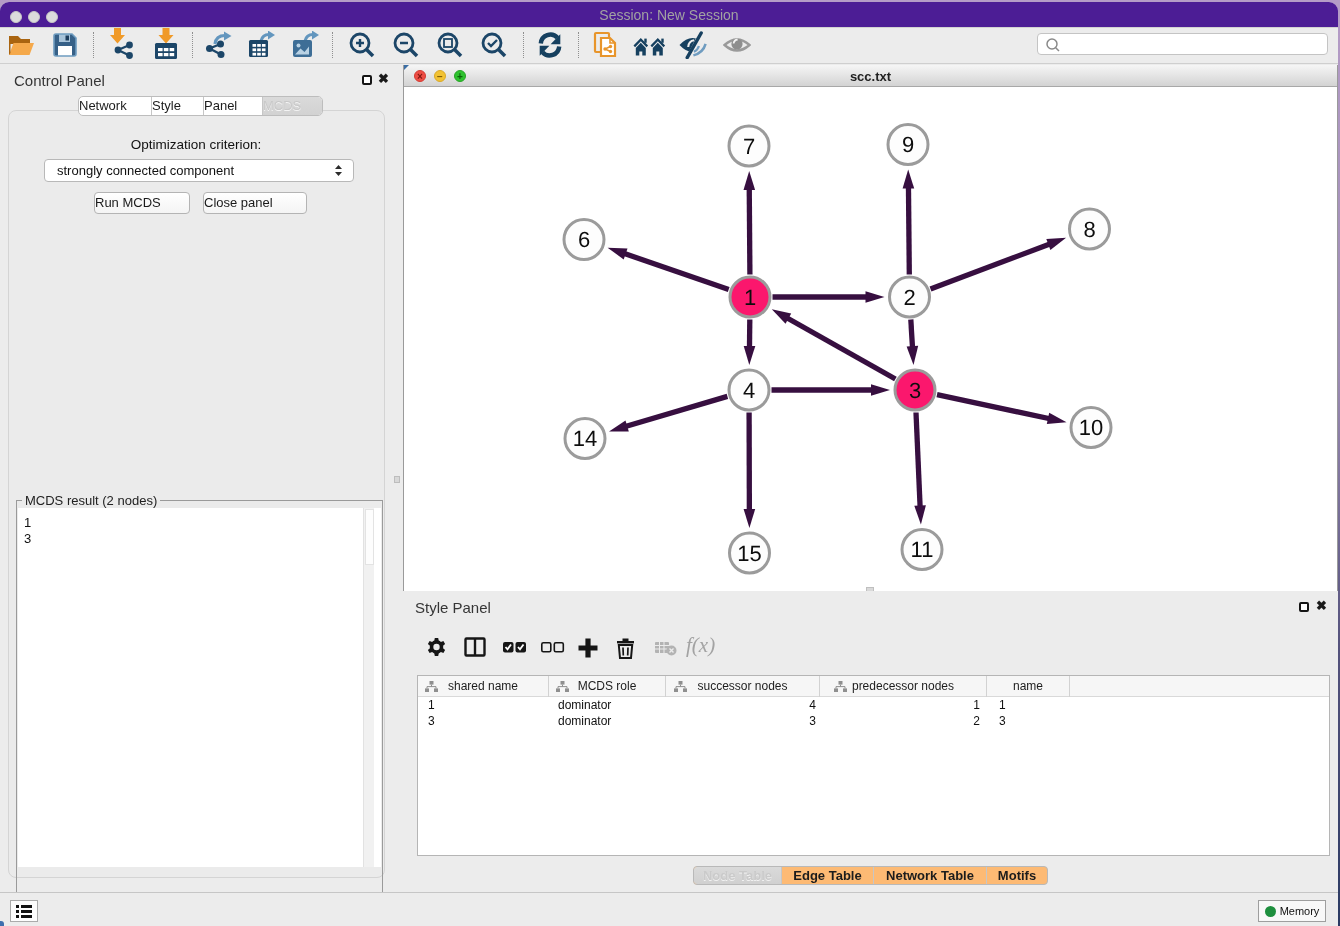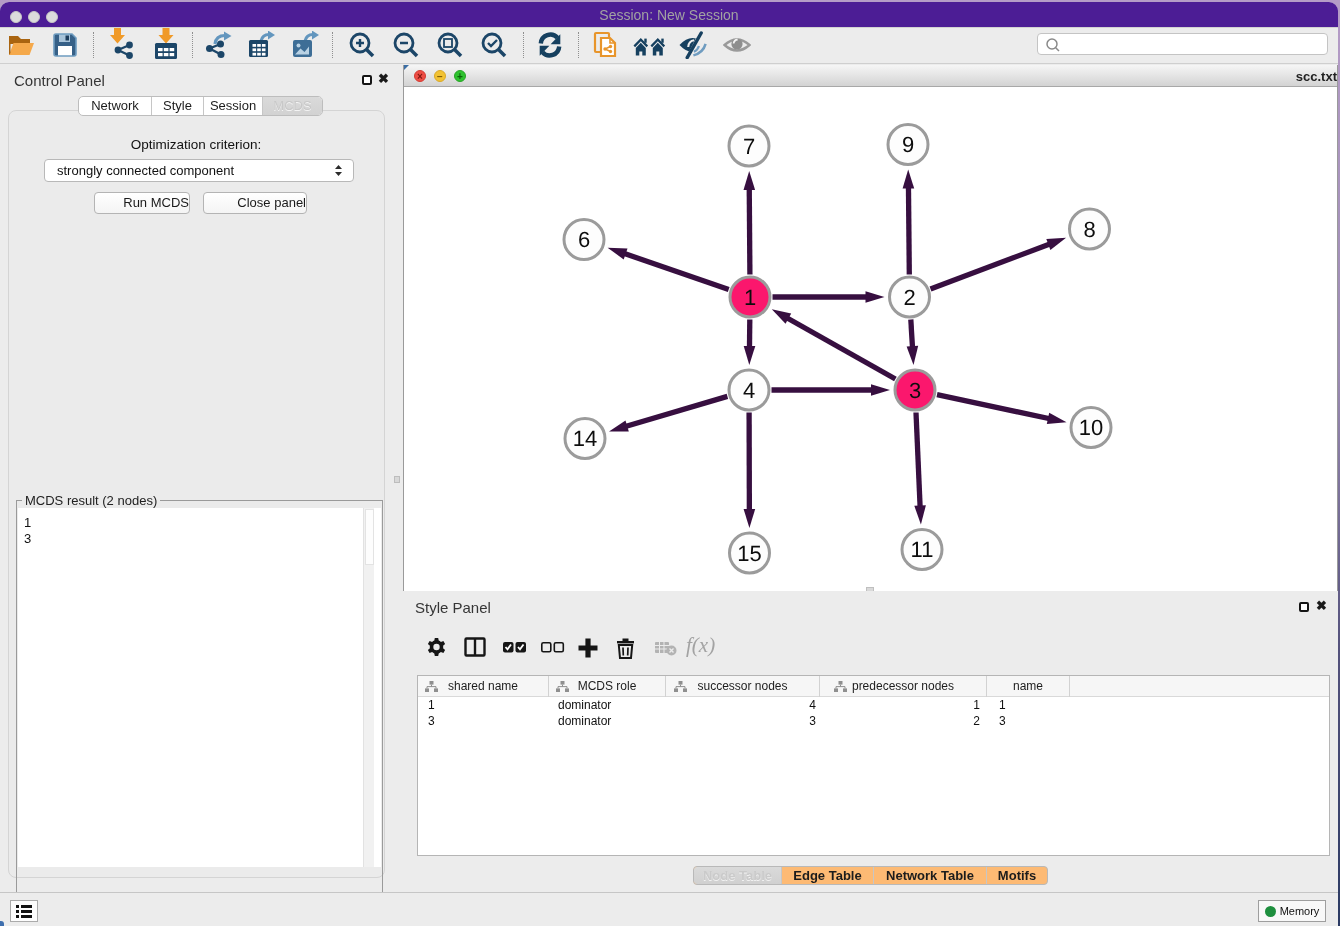--- a/index.html
+++ b/index.html
@@ -15,36 +15,36 @@
 .tsep{position:absolute;top:4px;height:26px;width:0;border-left:1px dotted #8f8f8f}
 .ticon{position:absolute;top:3px;width:28px;height:28px}
 #search{position:absolute;left:1037px;top:5px;width:291px;height:22px;background:#fff;border:1px solid #c4c4c4;border-radius:4px}
 
 #cp{position:absolute;left:0;top:62px;width:392px;height:830px;background:#ececec}
 #cpinner{position:absolute;left:8px;top:46px;width:377px;height:768px;border:1px solid #d4d4d4;border-radius:8px;background:#ebebeb}
 .paneltitle{font-size:15px;color:#363636}
 .floatbtn{position:absolute;width:10px;height:10px;border:2px solid #151515;border-radius:2px;background:#fff}
 .xbtn{position:absolute;font-size:13px;font-weight:bold;color:#1a1a1a}
 #cptabs{position:absolute;left:78px;top:32px;height:20px;display:flex;font-size:13px;border:1px solid #bdbdbd;border-radius:5px;overflow:hidden;background:#fff}
-#cptabs div{padding:0;line-height:18px;text-align:center;border-right:1px solid #c6c6c6;color:#1c1c1c}
+#cptabs div{padding:0;line-height:18px;border-right:1px solid #c6c6c6;color:#1c1c1c}
 #cptabs div:last-child{border-right:none;background:linear-gradient(#dadada,#d2d2d2);color:#c8c8c8;text-shadow:0 1px 0 #f4f4f4}
-.btn{position:absolute;background:linear-gradient(#ffffff,#f4f4f4);border:1px solid #b4b4b4;border-radius:4px;font-size:13px;color:#1a1a1a;text-align:right}
+.btn{position:absolute;background:linear-gradient(#ffffff,#f4f4f4);border:1px solid #b4b4b4;border-radius:4px;font-size:13px;color:#1a1a1a;text-align:left}
 #dropdown{position:absolute;left:44px;top:95px;width:310px;height:23px;background:#fff;border:1px solid #b8b8b8;border-radius:4px;font-size:13px;color:#111;line-height:21px;padding-left:12px}
 #fieldset{position:absolute;left:16px;top:436px;width:367px;height:422px;border:1px solid #9a9a9a}
 #fieldlegend{position:absolute;left:5px;top:-8px;background:#ebebeb;padding:0 3px;font-size:13px;color:#222}
 #fieldwhite{position:absolute;left:1px;top:7px;width:363px;height:359px;background:#fff;font-size:13px;color:#111}
 #fieldscroll{position:absolute;right:7px;top:0px;width:11px;height:359px;background:#f1f1f1;border-left:1px solid #e2e2e2}
 #fieldthumb{position:absolute;left:1px;top:1px;width:9px;height:56px;background:#fdfdfd;border:1px solid #e3e3e3}
 
 #vsplit{position:absolute;left:392px;top:62px;width:11px;height:830px;background:#ececec}
 
 #netframe{position:absolute;left:403px;top:63px;width:935px;height:528px;border:1px solid #9a9a9a;border-top:none;background:#fff}
 #nettitle{position:absolute;left:0;top:0;width:100%;height:22px;background:linear-gradient(#f6f6f6,#d3d3d3);border-bottom:1px solid #a8a8a8}
 .light{position:absolute;top:5px;width:12px;height:12px;border-radius:50%;font-size:10px;font-weight:bold;text-align:center;line-height:12px}
-#netname{position:absolute;top:4px;left:0;width:100%;text-align:right;font-size:13px;font-weight:bold;color:#222}
+#netname{position:absolute;top:4px;left:0;width:100%;text-align:center;font-size:13px;font-weight:bold;color:#222}
 
 #tp{position:absolute;left:403px;top:589px;width:935px;height:303px;background:#ececec}
 .tpicon{position:absolute;top:46px}
 #tbl{position:absolute;left:14px;top:84px;width:913px;height:181px;background:#fff;border:1px solid #b5b5b5}
 #thead{position:absolute;left:0;top:0;width:100%;height:21px;background:#f6f6f6;border-bottom:1px solid #d9d9d9;font-size:12px;color:#1d1d1d}
 .th{position:absolute;top:0;height:21px;border-right:1px solid #d2d2d2;text-align:center;line-height:21px}
 .treeicon{position:absolute;top:5px;width:13px;height:11px}
 .td{position:absolute;font-size:12px;color:#111;line-height:16px}
 #tptabs{position:absolute;left:290px;top:275px;height:19px;display:flex;font-size:13px;font-weight:bold;border:1px solid #b9b9b9;border-radius:4px;overflow:hidden;background:#fdba74}
 #tptabs div{padding:1px 0;text-align:center;border-right:1px solid #c6c6c6;color:#1c1c1c}
@@ -240,21 +240,21 @@
       </div>
   </div>
   <div id="cp">
     <div class="paneltitle" style="position:absolute;left:14px;top:8px">Control Panel</div>
     <div class="floatbtn" style="left:362px;top:11px"></div>
     <div class="xbtn" style="left:378px;top:7px">✖</div>
     <div id="cpinner"></div>
     <div id="cptabs">
       <div style="width:73px">Network</div>
       <div style="width:52px">Style</div>
-      <div style="width:59px">Session</div>
+      <div style="width:59px">Panel</div>
       <div style="width:59px">MCDS</div>
     </div>
     <div id="dropdown">strongly connected component
       <svg width="11" height="15" style="position:absolute;right:9px;top:3px" viewBox="0 0 11 15">
           <path d="M2 6 L5.5 2 L9 6 Z" fill="#2b2b2b"></path>
           <path d="M2 9 L5.5 13 L9 9 Z" fill="#2b2b2b"></path>
         </svg>
     </div>
     <div style="position:absolute;left:0;top:73px;width:392px;text-align:center;font-size:13.5px;color:#111">Optimization criterion:</div>
     <div class="btn" style="left:94px;top:128px;width:96px;height:22px;line-height:20px">Run MCDS</div>

